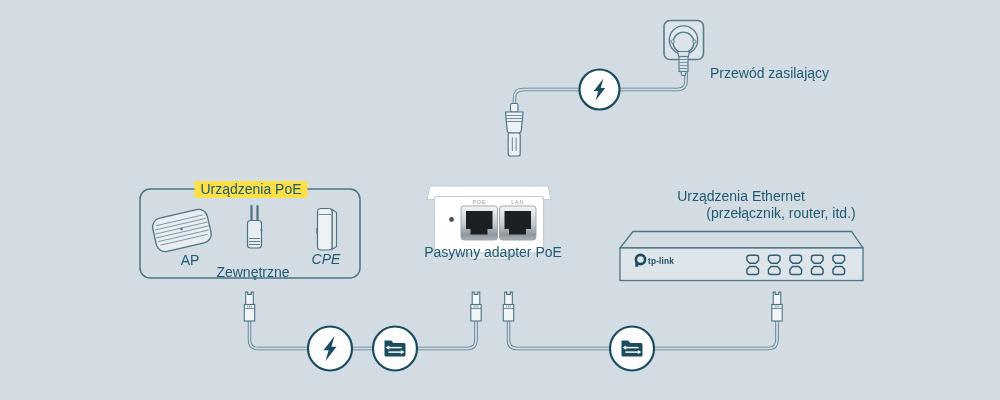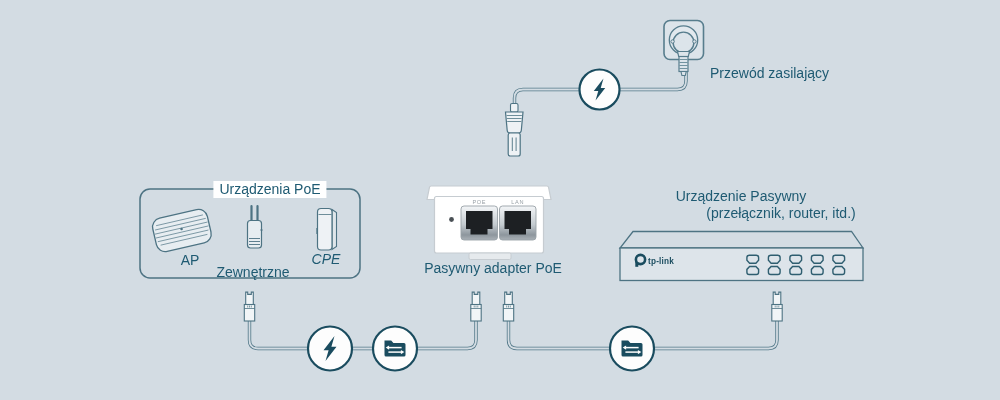--- a/index.html
+++ b/index.html
@@ -13,23 +13,22 @@
   #diagram-svg{position:absolute;left:0;top:0;}
   .lbl{
     position:absolute;
     color:#1e5a72;
     font-size:14px;
     white-space:nowrap;
     line-height:1.2;
   }
   .centered{transform:translateX(-50%);}
   .boxtitle{
-    background:#ffffff;
+    background:#fde047;
     padding:0 6px;
-    margin-left:19px;
   }
   .cable-outer{fill:none;stroke:#527888;stroke-width:3.4;}
   .cable-inner{fill:none;stroke:#d3dce3;stroke-width:1.8;}
   .outline{stroke:#4d7383;fill:none;}
   .devfill{fill:#e7edf1;stroke:#4d7383;}
   .icon-circle{fill:#fdfdfd;stroke:#1a4c5f;stroke-width:2.2;}
 </style>
 </head>
 <body>
 
@@ -211,18 +210,18 @@
 </svg>
 
 <div class="lbl" style="left:710px;top:65px;">Przewód zasilający</div>
 
 <div class="lbl centered boxtitle" style="left:251px;top:181px;">Urządzenia PoE</div>
 
 <div class="lbl centered" style="left:190px;top:252px;">AP</div>
 <div class="lbl centered" style="left:253px;top:264px;">Zewnętrzne</div>
 <div class="lbl centered" style="left:326px;top:251px;font-style:italic;">CPE</div>
 
-<div class="lbl centered" style="left:493px;top:260px;">Pasywny adapter PoE</div>
-
-<div class="lbl centered" style="left:741px;top:188px;">Urządzenie Pasywny</div>
+<div class="lbl centered" style="left:493px;top:244px;">Pasywny adapter PoE</div>
+
+<div class="lbl centered" style="left:741px;top:188px;">Urządzenia Ethernet</div>
 <div class="lbl centered" style="left:741px;top:205px;margin-left:40px;">(przełącznik, router, itd.)</div>
 
 </div>
 
 </body></html>

